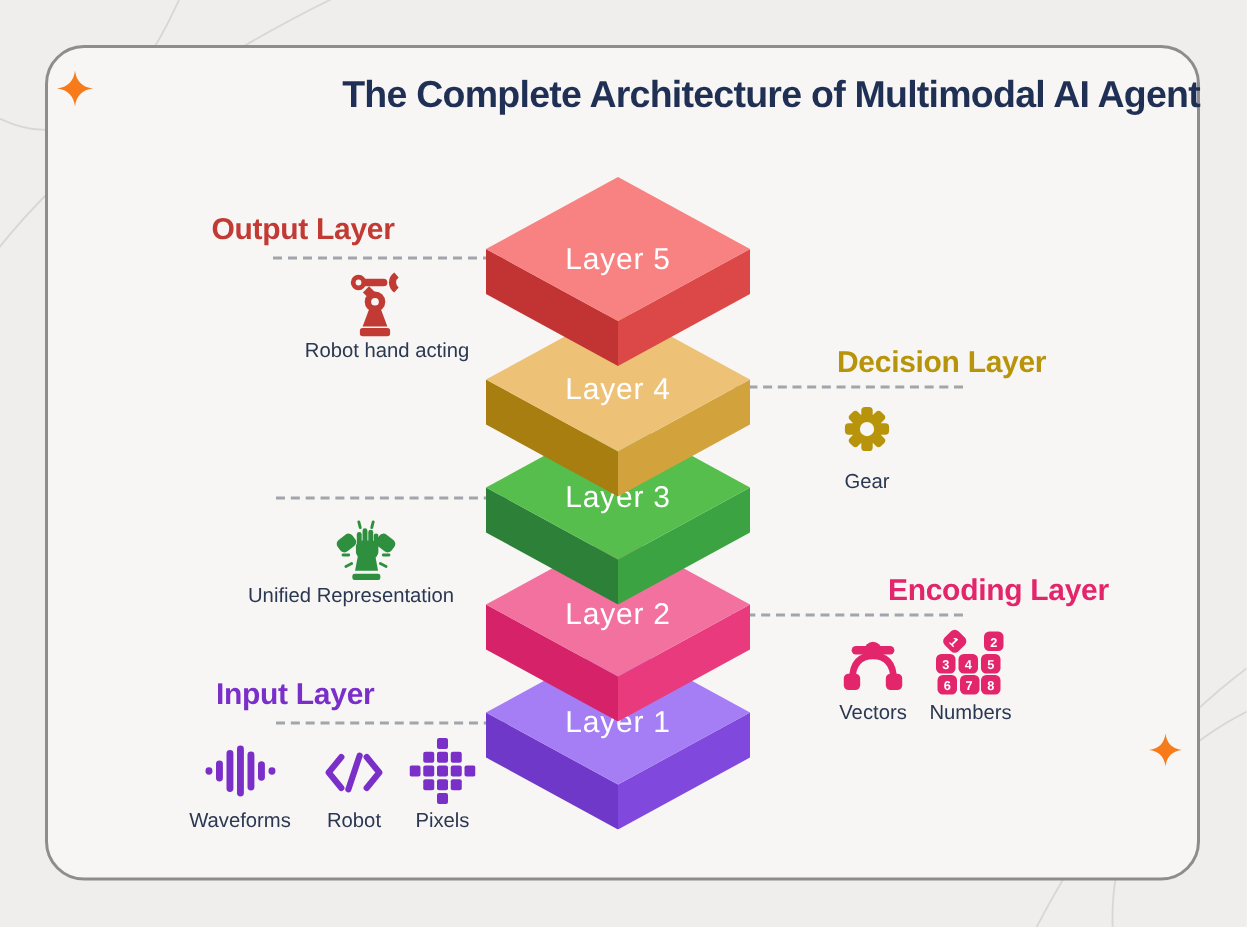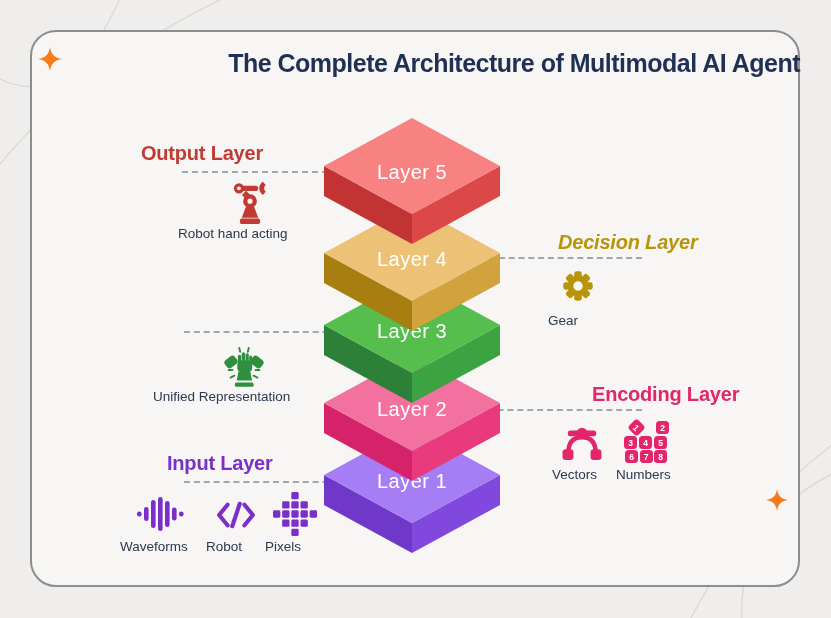--- a/index.html
+++ b/index.html
@@ -48,27 +48,27 @@
     z-index:5;
   }
   .dash-output   { left:182px; top:171px; width:196px; }
   .dash-decision { left:450px; top:257px; width:192px; }
   .dash-fusion   { left:184px; top:331px; width:194px; }
   .dash-encoding { left:458px; top:409px; width:184px; }
   .dash-input    { left:184px; top:481px; width:194px; }
 
   .sec-title { position:absolute; font-size:20px; font-weight:700; letter-spacing:-0.2px;text-align:center; }
   .t-output   { left:141px; top:142px; color:#c13a34; }
-  .t-decision { left:558px; top:231px; color:#b8940b;font-style:italic; }
+  .t-decision { left:558px; top:231px; color:#b8940b; }
   .t-fusion   { left:141px; top:302px; color:#2e8f3e; }
   .t-encoding { left:558px; top:383px; color:#e3256b;margin-left:34px; }
-  .t-input    { left:144px; top:452px; color:#7b2fc9;margin-left:23px; }
+  .t-input    { left:144px; top:452px; color:#7b2fc9; }
 
   .caption {
-    position:absolute; text-align:left;
+    position:absolute; text-align:center;
     font-size:13.5px; font-weight:500; color:#2b3852;
   }
 
   .icon { position:absolute; }
 
   
   .numtiles { position:absolute; left:623px; top:421px; width:48px; height:44px; z-index:6; }
   .tile {
     position:absolute; width:13px; height:13px; border-radius:3.5px;
     background:#e3256b; color:#ffffff;

